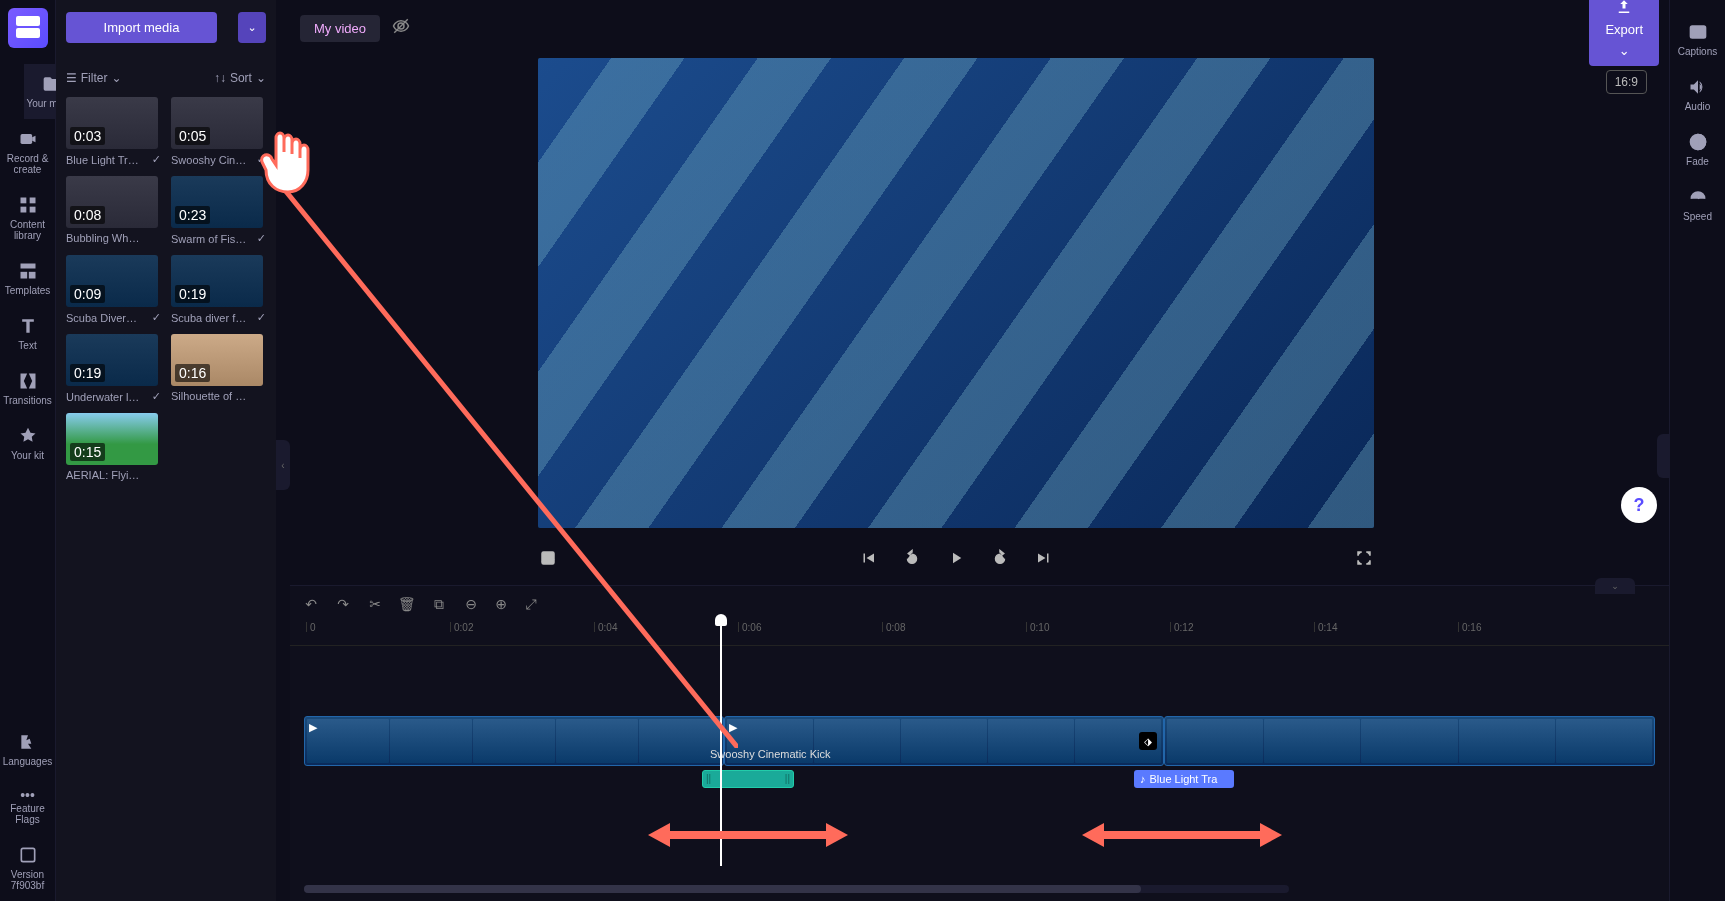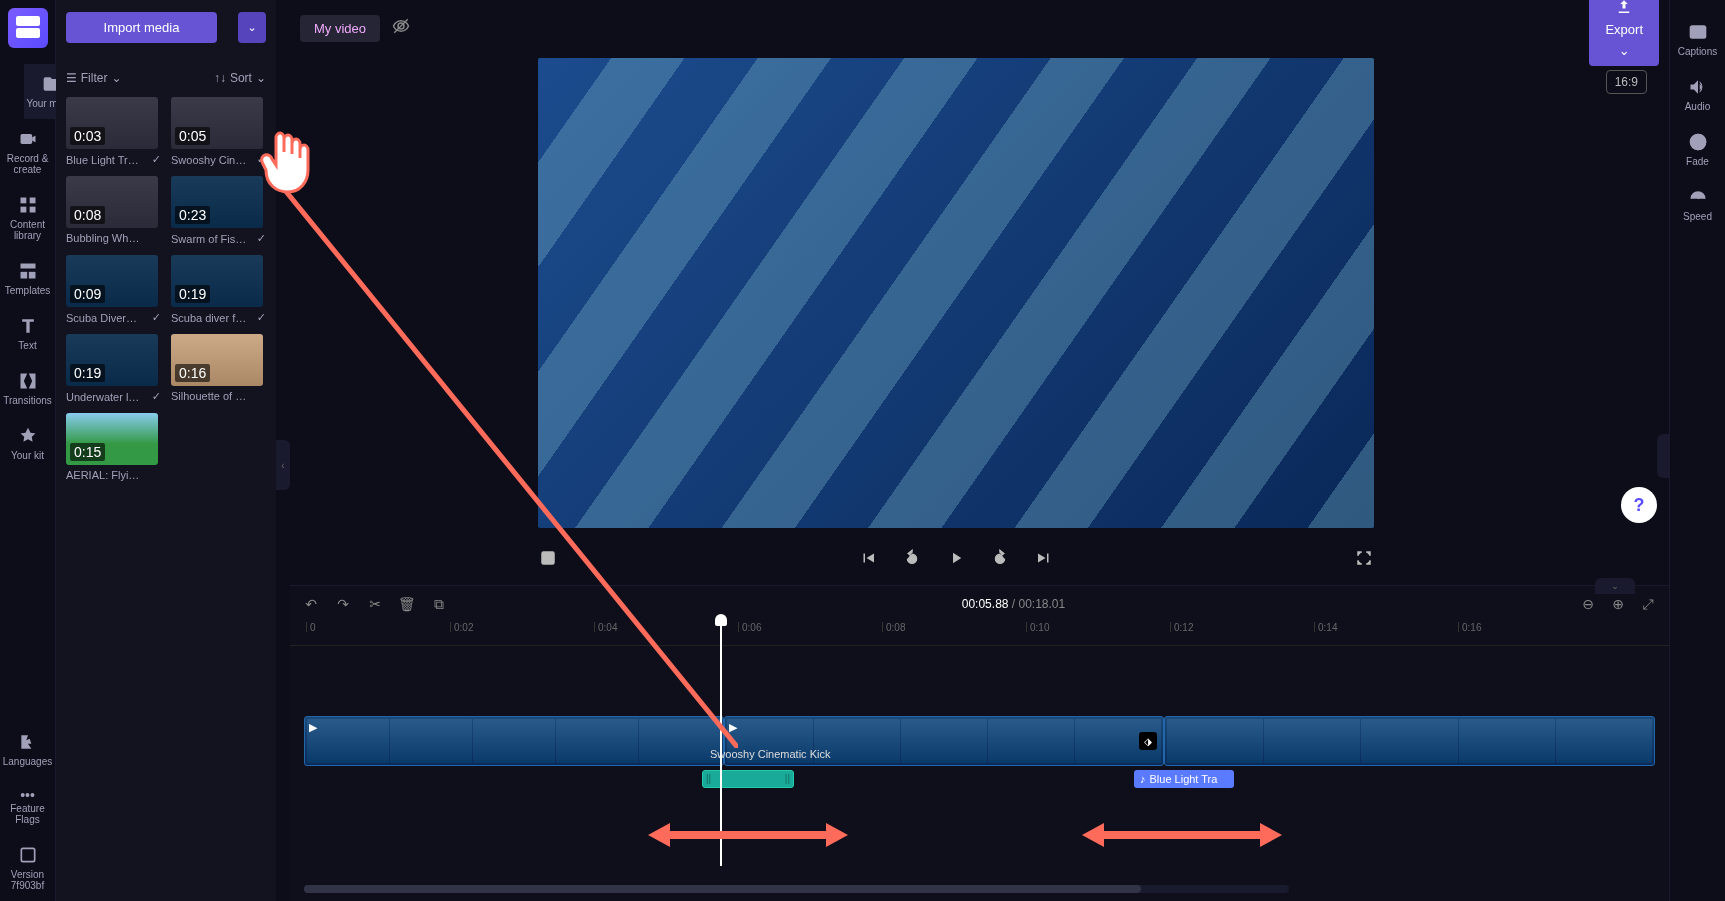--- a/index.html
+++ b/index.html
@@ -373,21 +373,20 @@
 <div class="help-btn">?</div>
 
 <div class="timeline-wrap">
   <div class="tl-chevron">⌄</div>
   <div class="tl-tools">
     <span class="tl-tool">↶</span>
     <span class="tl-tool">↷</span>
     <span class="tl-tool">✂</span>
     <span class="tl-tool">🗑</span>
     <span class="tl-tool">⧉</span>
-    <div class="tl-time"><span class="cur">00:05.88</span> / <span>00:18.01</span></div>
     <div class="tl-zoom">
       <span class="tl-tool">⊖</span>
       <span class="tl-tool">⊕</span>
       <span class="tl-tool">⤢</span>
     </div>
   </div>
   <div class="ruler">
     <span class="ruler-tick" style="left:16px">0</span>
     <span class="ruler-tick" style="left:160px">0:02</span>
     <span class="ruler-tick" style="left:304px">0:04</span>

